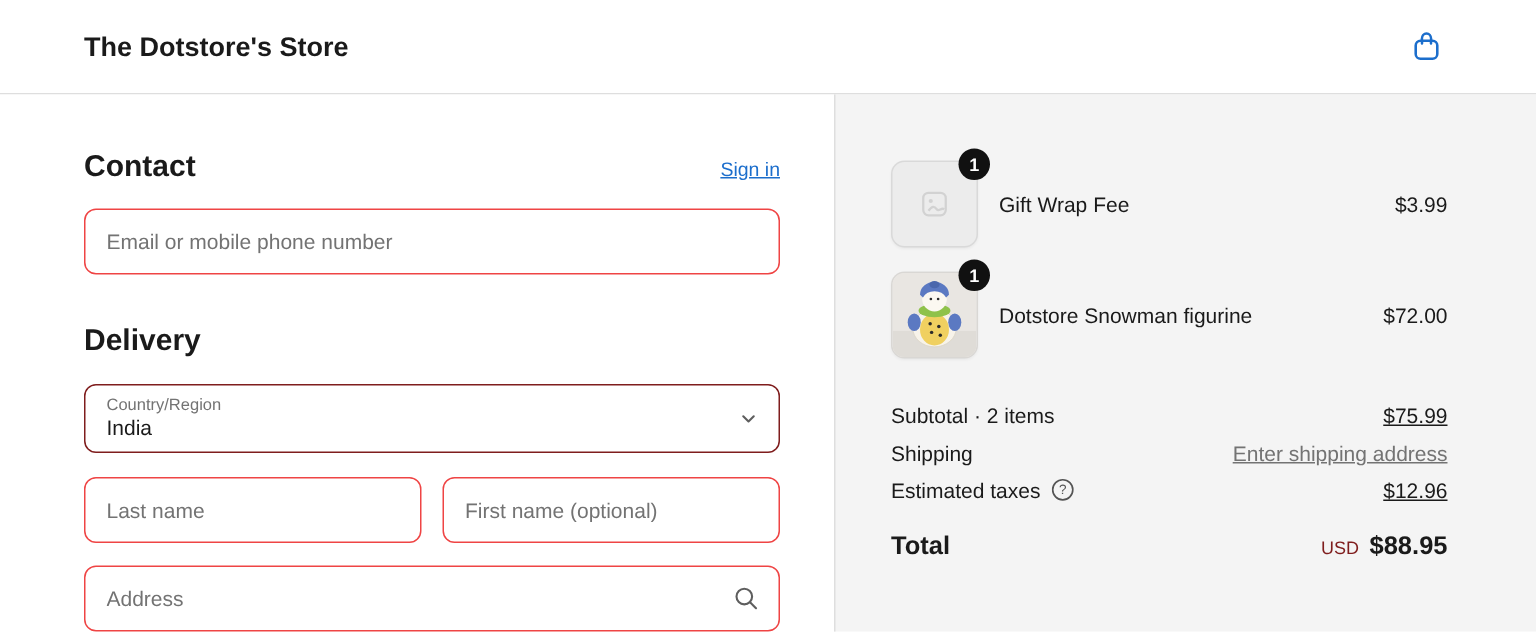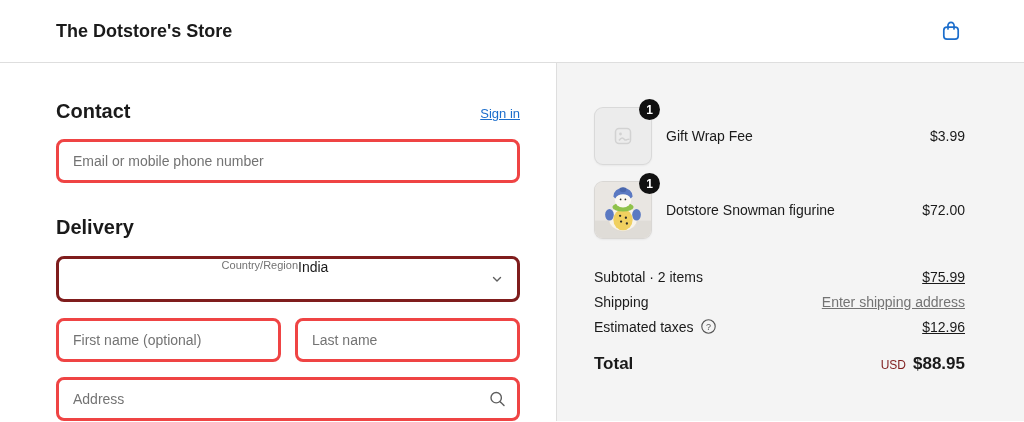--- a/index.html
+++ b/index.html
@@ -39,38 +39,38 @@
 
   
   .section-head-row {
     display: flex; align-items: baseline; justify-content: space-between;
   }
   .section-heading { font-size: 20px; font-weight: 700; color: #1a1a1a; }
   .signin-link { font-size: 13px; color: #1c6ecc; cursor: pointer; }
 
   .text-input {
     width: 100%; height: 44px;
-    border: 3px solid #ef4444; border-radius: 8px;
+    border: 1px solid #ef4444; border-radius: 8px;
     padding: 0 14px;
     font-size: 14px; font-family: inherit; color: #1a1a1a;
     background: #ffffff;
     outline: none;
   }
   .text-input::placeholder { color: #737373; }
 
   .email-row { margin-top: 16px; }
   .delivery-heading { margin-top: 33px; }
 
   .select-box {
     position: relative;
     margin-top: 17px;
     height: 46px;
-    border: 3px solid #7f1d1d; border-radius: 8px;
-    background: #ffffff;
-    display: flex; flex-direction: row; justify-content: center;
+    border: 1px solid #7f1d1d; border-radius: 8px;
+    background: #ffffff;
+    display: flex; flex-direction: column; justify-content: center;
     padding: 0 40px 0 14px;
     cursor: pointer;
   }
   .select-label { font-size: 11px; color: #737373; line-height: 13px; }
   .select-value { font-size: 14px; color: #1a1a1a; line-height: 17px; }
   .select-chevron { position: absolute; right: 13px; top: 50%; transform: translateY(-50%); display: flex; }
 
   .name-row { margin-top: 16px; display: flex; gap: 14px; }
   .name-row .text-input { flex: 1; min-width: 0; }
 
@@ -156,22 +156,22 @@
       <div class="select-label">Country/Region</div>
       <div class="select-value">India</div>
       <span class="select-chevron">
         <svg width="14" height="14" viewBox="0 0 14 14" fill="none">
           <path d="M3.5 5.5 L7 9 L10.5 5.5" stroke="#5e5e5e" stroke-width="1.4" stroke-linecap="round" stroke-linejoin="round"></path>
         </svg>
       </span>
     </div>
 
     <div class="name-row">
+      <input class="text-input" type="text" placeholder="Last name" style="">
       <input class="text-input" type="text" placeholder="First name (optional)" style="">
-      <input class="text-input" type="text" placeholder="Last name" style="">
     </div>
 
     <div class="address-row">
       <input class="text-input" type="text" placeholder="Address" style="">
       <span class="search-icon-wrap">
         <svg width="17" height="17" viewBox="0 0 17 17" fill="none">
           <circle cx="7.2" cy="7.2" r="5.2" stroke="#5e5e5e" stroke-width="1.4"></circle>
           <path d="M11.2 11.2 L15 15" stroke="#5e5e5e" stroke-width="1.4" stroke-linecap="round"></path>
         </svg>
       </span>

